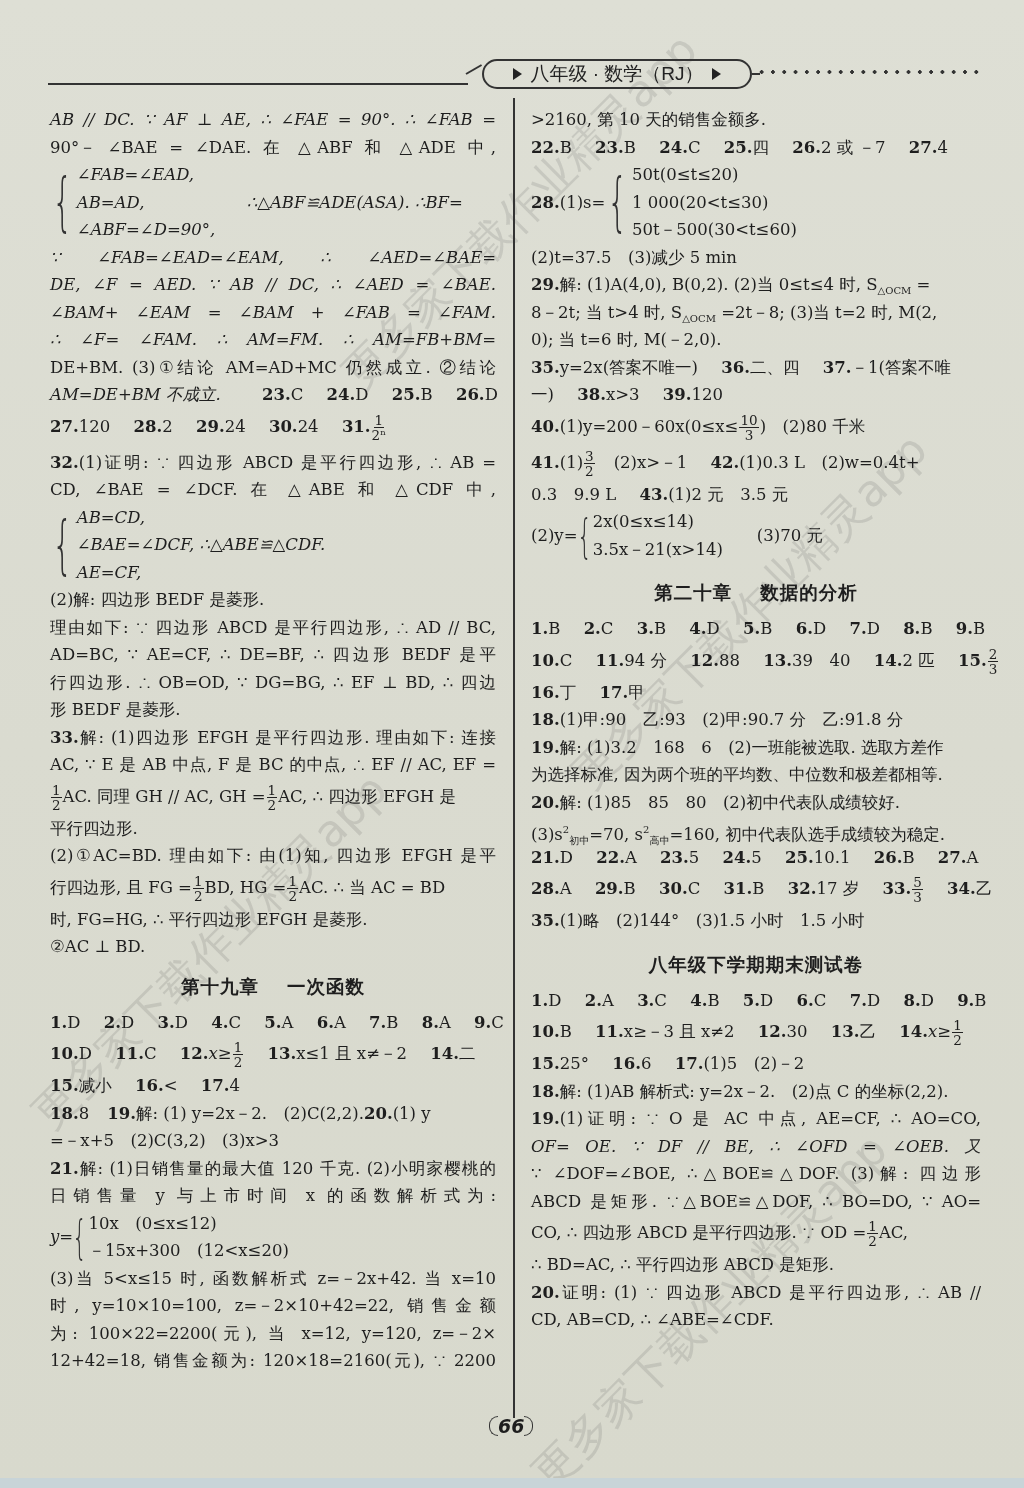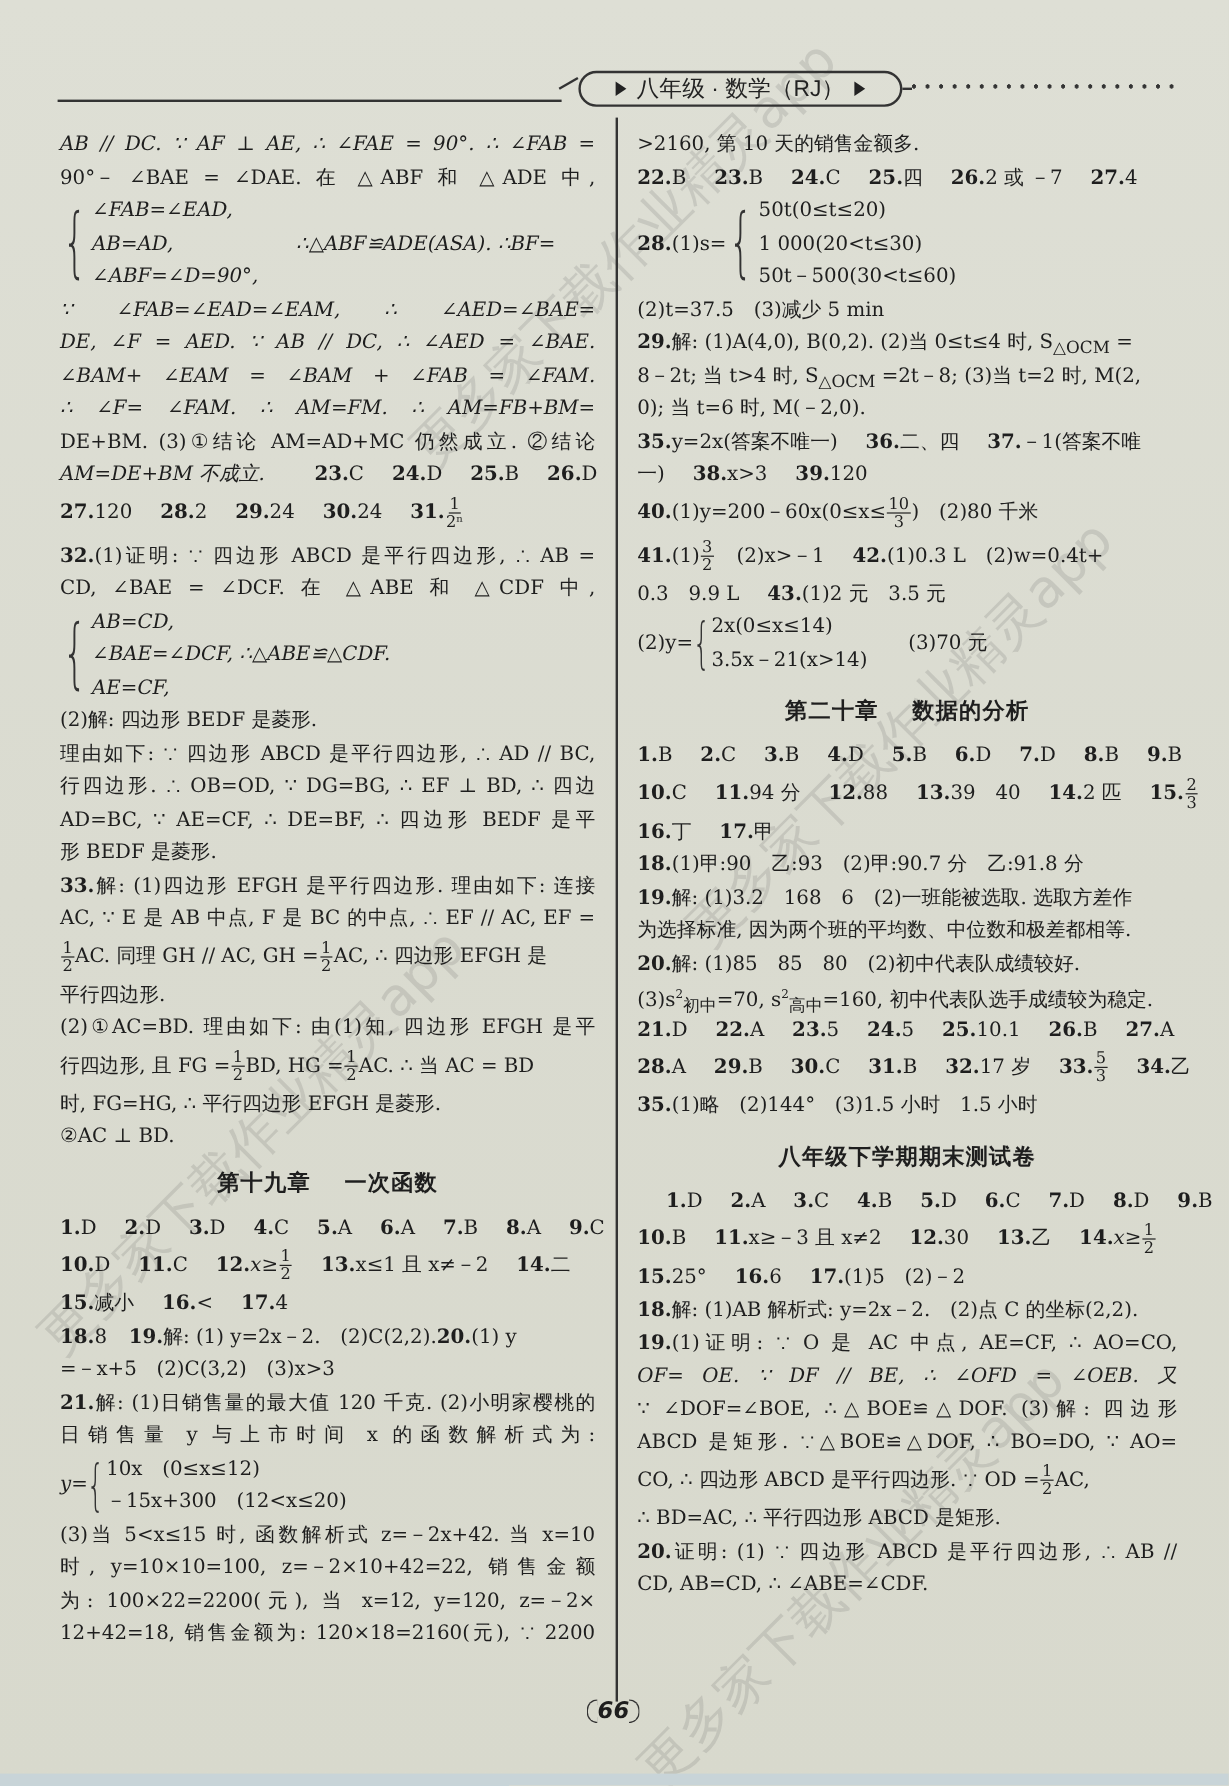--- a/index.html
+++ b/index.html
@@ -49,21 +49,21 @@
   .chapter .sp { display:inline-block; width:28px; }
   
   .pagenum { position:absolute; left:489px; top:1413px; width:72px; height:26px; display:flex; align-items:center; justify-content:flex-start; }
   .bracket-l, .bracket-r { width:9px; height:20px; border:1.6px solid #333; box-sizing:border-box; }
   .bracket-l { border-right:none; border-radius:10px 0 0 10px; }
   .bracket-r { border-left:none; border-radius:0 10px 10px 0; }
   .pagenum span.n { font-weight:bold; font-style:italic; font-size:19px; font-family:"DejaVu Sans","Liberation Sans",sans-serif; }
   .bottom-strip { position:absolute; left:0; top:1478px; width:1024px; height:10px; background:#c8d4d8; }
   
   .wm { position:absolute; font-family:"DejaVu Sans","Liberation Sans",sans-serif; color:rgba(90,90,90,0.16); font-size:44px; white-space:nowrap; transform:rotate(-45deg); transform-origin:left top; pointer-events:none; }
-  sub.s { font-size:14px; }
+  sub.s { font-size:10px; }
   sup.s { font-size:10px; }
 </style>
 </head>
 <body>
 
 <div class="page">
 
   <div class="wm" style="left:330px;top:360px;">更多家下载作业精灵app</div>
   <div class="wm" style="left:560px;top:760px;">更多家下载作业精灵app</div>
   <div class="wm" style="left:20px;top:1100px;">更多家下载作业精灵app</div>
@@ -121,22 +121,22 @@
     <div class="brace-wrap">
       <span class="brace">{</span>
       <div class="cases">
         <div class="ln i">AB=CD,</div>
         <div class="ln i">∠BAE=∠DCF, ∴△ABE≌△CDF.</div>
         <div class="ln i">AE=CF,</div>
       </div>
     </div>
     <div class="ln">(2)解: 四边形 BEDF 是菱形.</div>
     <div class="ln just">理由如下: ∵ 四边形 ABCD 是平行四边形, ∴ AD // BC,</div>
+    <div class="ln just">AD=BC, ∵ AE=CF, ∴ DE=BF, ∴ 四边形 BEDF 是平</div>
     <div class="ln just">行四边形. ∴ OB=OD, ∵ DG=BG, ∴ EF ⊥ BD, ∴ 四边</div>
-    <div class="ln just">AD=BC, ∵ AE=CF, ∴ DE=BF, ∴ 四边形 BEDF 是平</div>
     <div class="ln">形 BEDF 是菱形.</div>
 
     <div class="ln just"><span class="b">33.</span><span>解: (1)四边形 EFGH 是平行四边形. 理由如下: 连接</span></div>
     <div class="ln just">AC, ∵ E 是 AB 中点, F 是 BC 的中点, ∴ EF // AC, EF =</div>
     <div class="ln tall" style="display:flex;justify-content:space-between;">
       <span><span class="frac">
             <span class="num">1</span>
             <span>2</span>
           </span><span>AC. 同理 GH // AC, GH =</span><span class="frac">
             <span class="num">1</span>
@@ -319,21 +319,21 @@
       <span class="b">32.</span><span>17 岁</span><span class="gap"></span>
       <span class="b">33.</span><span class="frac">
           <span class="num">5</span>
           <span>3</span>
         </span><span class="gap"></span>
       <span class="b">34.</span><span>乙</span>
     </div>
     <div class="ln"><span class="b">35.</span><span>(1)略　(2)144°　(3)1.5 小时　1.5 小时</span></div>
 
     <div class="chapter" style="margin-top:12px;">八年级下学期期末测试卷</div>
-    <div class="ln" style="margin-top:4px;margin-left:24px;">
+    <div class="ln" style="margin-top:4px;">
       <span class="b">1.</span><span>D</span><span class="gap"></span>
       <span class="b">2.</span><span>A</span><span class="gap"></span>
       <span class="b">3.</span><span>C</span><span class="gap"></span>
       <span class="b">4.</span><span>B</span><span class="gap"></span>
       <span class="b">5.</span><span>D</span><span class="gap"></span>
       <span class="b">6.</span><span>C</span><span class="gap"></span>
       <span class="b">7.</span><span>D</span><span class="gap"></span>
       <span class="b">8.</span><span>D</span><span class="gap"></span>
       <span class="b">9.</span><span>B</span>
     </div>

